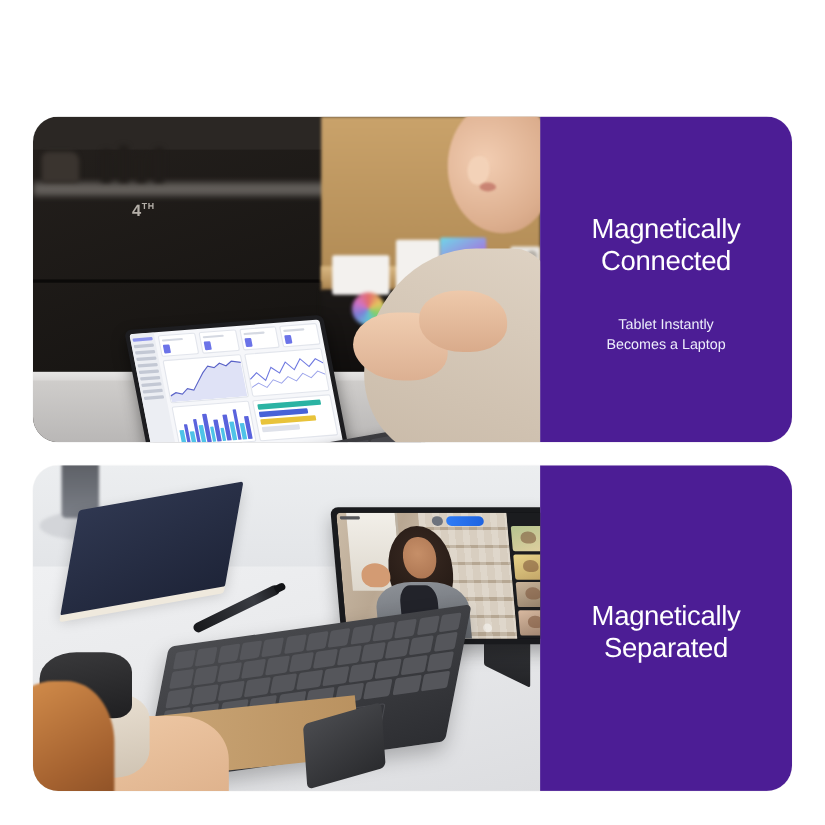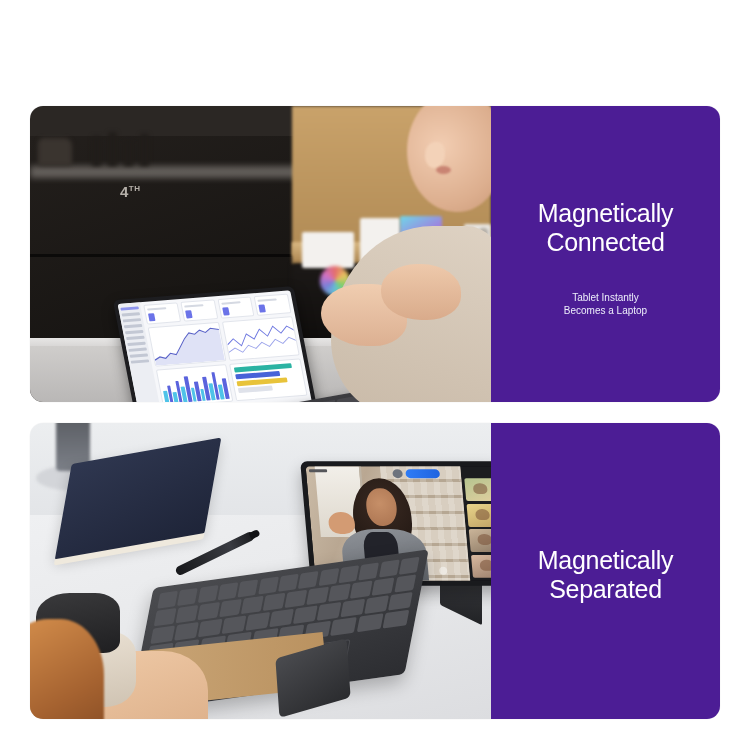--- a/index.html
+++ b/index.html
@@ -13,41 +13,41 @@
   .headline {
     text-align:center; padding-top:18px;
     color:#212121; font-size:33px; font-weight:bold;
     line-height:1.26; letter-spacing:-0.8px;
   }
   .headline .ln { display:block; }
 
   
   .card {
     position:absolute; left:30px; width:690px; height:296px;
-    border-radius:13px; overflow:hidden; display:flex;
+    border-radius:23px; overflow:hidden; display:flex;
     box-shadow:0 0 0 0.5px rgba(0,0,0,0.04);
   }
   #card-1 { top:106px; }
   #card-2 { top:423px; }
 
   .photo { position:relative; width:461px; height:100%; overflow:hidden; }
   .panel {
     width:229px; height:100%;
     background:#4c1d95;
     display:flex; flex-direction:column;
     align-items:center; justify-content:center;
     color:#fff; text-align:center;
     padding:12px 10px 4px;
   }
   .panel-title {
     font-size:25px; font-weight:400; line-height:1.16;
     letter-spacing:-0.3px; white-space:pre-line;
   }
   .panel-sub {
-    margin-top:34px; font-size:10px; font-weight:400;
+    margin-top:34px; font-size:13px; font-weight:400;
     line-height:1.35; color:#edeefb; white-space:pre-line;
   }
 
   
   .p1-bg { position:absolute; inset:0; background:#2b2724; }
   
   .p1-cabinet {
     position:absolute; left:0; top:30px; width:290px; height:210px;
     background:linear-gradient(160deg,#231f1c,#141210);
   }

